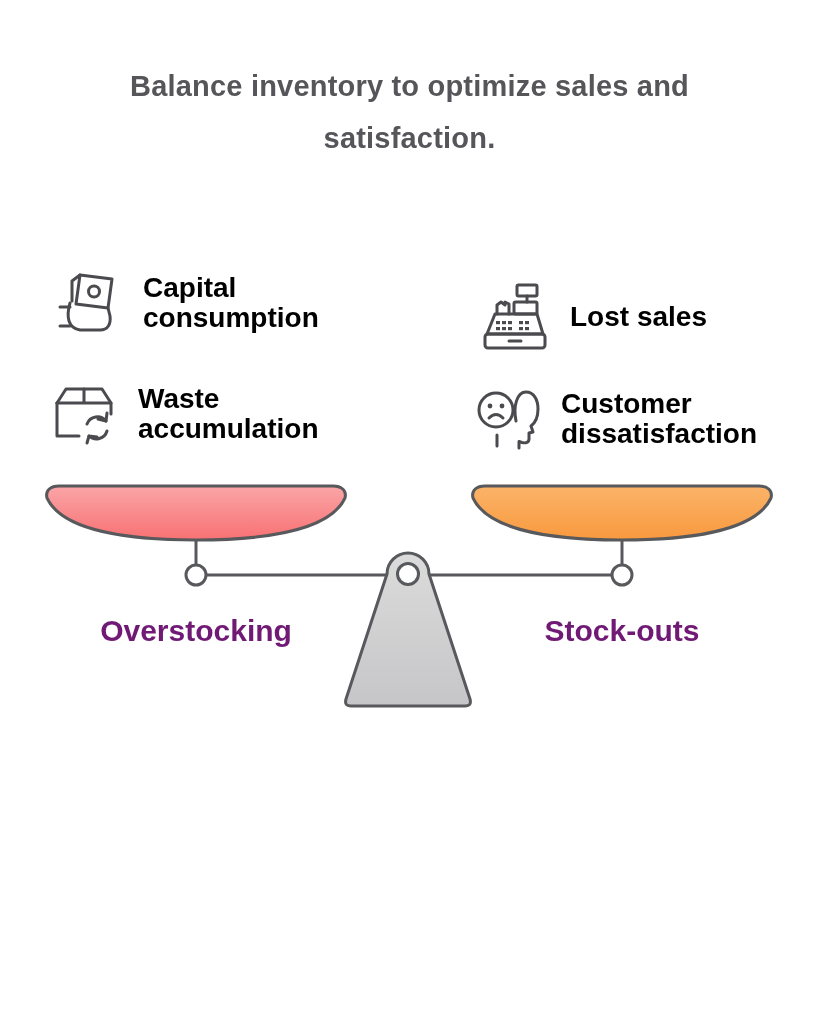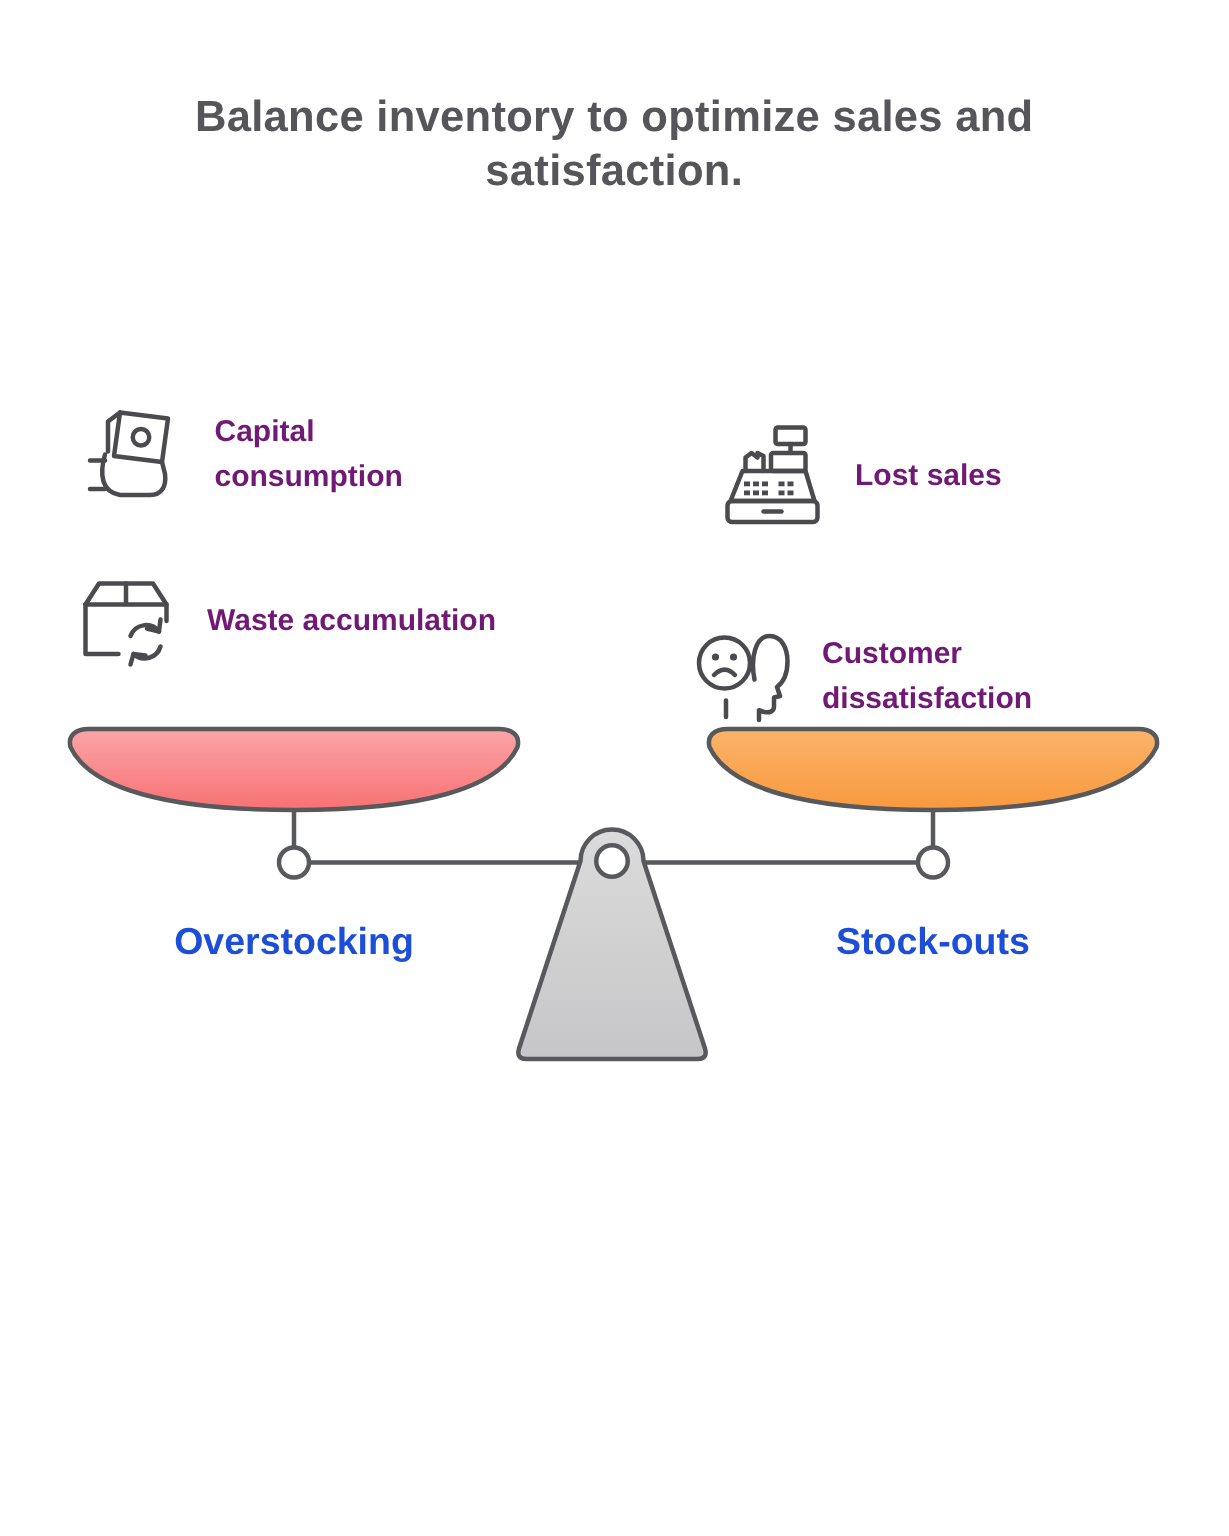--- a/index.html
+++ b/index.html
@@ -3,34 +3,34 @@
 <meta charset="utf-8">
 <style>
   html,body{margin:0;padding:0;background:#fff;}
   .canvas{
     position:relative;width:819px;height:1024px;background:#ffffff;
     font-family:"Liberation Sans",sans-serif;overflow:hidden;
   }
   .title{
     position:absolute;left:50%;top:60px;transform:translateX(-50%);
     width:668px;margin:0;text-align:center;
-    font-size:29px;line-height:36px;font-weight:700;color:#56565a;
+    font-size:29px;line-height:52px;font-weight:700;color:#56565a;
     letter-spacing:0.2px;
   }
   .factor{
     position:absolute;display:flex;align-items:center;gap:18px;
   }
   .factor .icon{width:70px;display:flex;justify-content:center;flex:0 0 auto;}
   .factor-label{
-    width:195px;font-size:20px;line-height:30px;font-weight:700;color:#701a75;
+    width:195px;font-size:28px;line-height:30px;font-weight:700;color:#000000;
   }
   .scale{position:absolute;left:40px;top:480px;}
   .pan-label{
     position:absolute;transform:translateX(-50%);
-    font-size:25px;font-weight:700;color:#1d4ed8;white-space:nowrap;
+    font-size:30px;font-weight:700;color:#701a75;white-space:nowrap;
   }
   .icon svg{stroke:#4b4b4f;fill:none;stroke-width:3;stroke-linecap:round;stroke-linejoin:round;}
   .icon svg .solid{fill:#4b4b4f;stroke:none;}
 </style>
 </head>
 <body>
 
 <div class="canvas">
 
   <h1 class="title">Balance inventory to optimize sales and satisfaction.</h1>
@@ -83,21 +83,21 @@
             <rect x="19" y="45" width="4" height="3.2"></rect>
             <rect x="25" y="45" width="4" height="3.2"></rect>
           <rect x="36" y="45" width="4" height="3.2"></rect>
             <rect x="42" y="45" width="4" height="3.2"></rect>
         </g>
       </svg>
     </span>
     <span class="factor-label">Lost sales</span>
   </div>
 
-  <div class="factor" style="left:460px;top:384px;margin-top:32px;">
+  <div class="factor" style="left:473px;top:384px;">
     <span class="icon">
       <svg width="66" height="70" viewBox="0 0 66 70">
         <circle cx="21" cy="26" r="17"></circle>
         <circle class="solid" cx="15" cy="22" r="2.4"></circle>
         <circle class="solid" cx="27" cy="22" r="2.4"></circle>
         <path d="M 14,34 Q 21,27 28,34"></path>
         <path d="M 22,51 L 22,62"></path>
         <path d="M 41,37 C 38,22 42,8 51,8 C 59,8 63,16 63,25 C 63,33 60,39 56,42 L 58,48 L 54,49 L 54,55 C 54,58.5 51,59.5 47,58.5 L 44,57.5 L 44,64"></path>
       </svg>
     </span>

